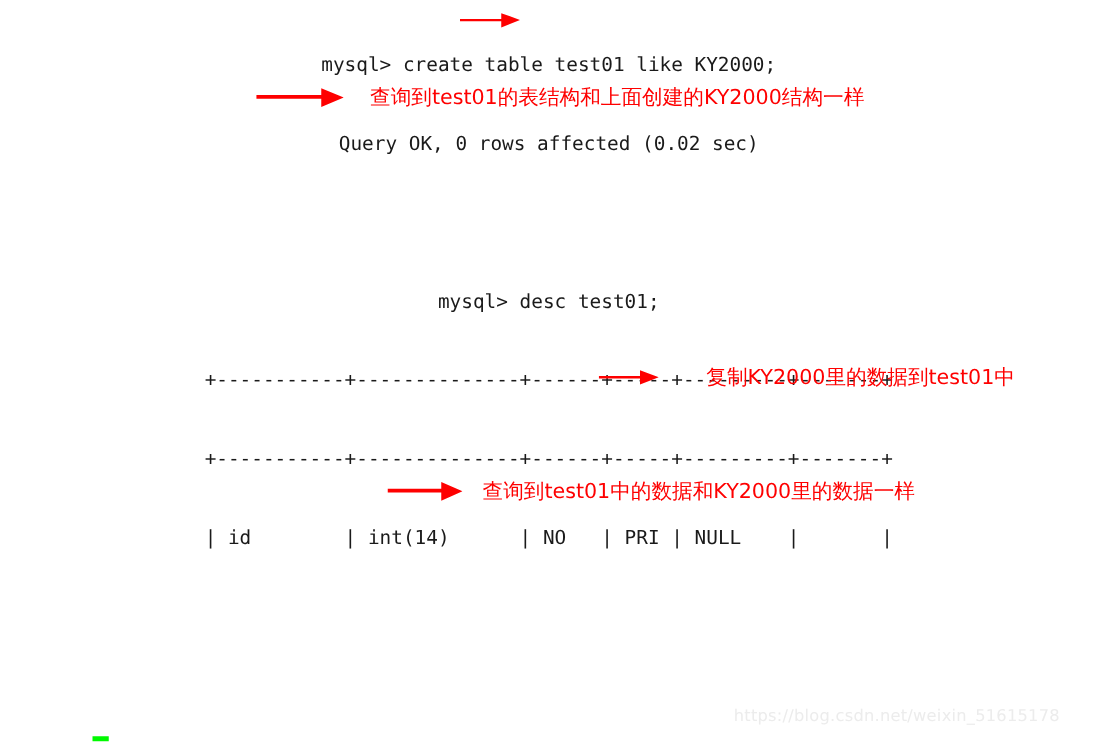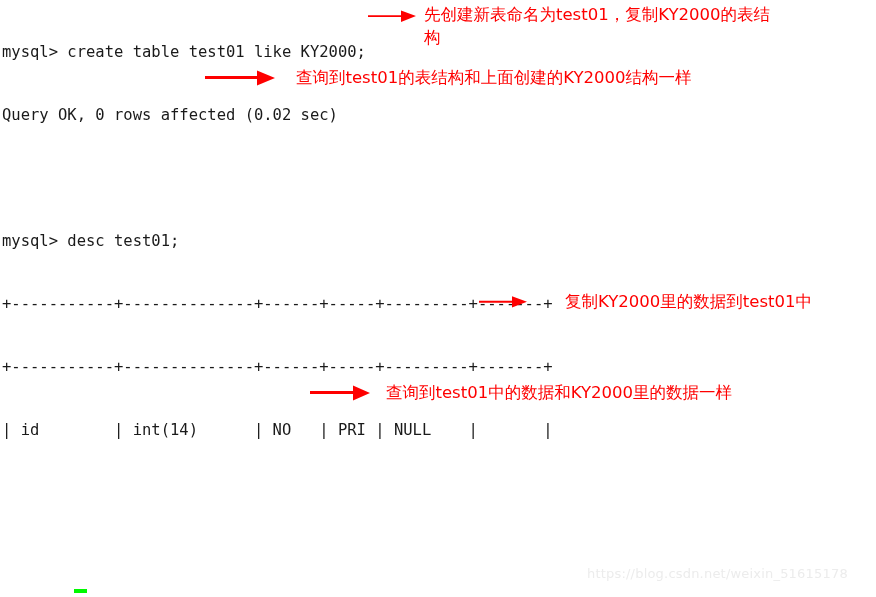--- a/index.html
+++ b/index.html
@@ -28,20 +28,21 @@
     line-height: 21px;
     letter-spacing: 0px;
     color: #1a1a1a;
     white-space: pre;
     font-weight: 400;
   }
   .console .ln {
     display: block;
     height: 21px;
     padding-left: 2px;
+    text-align: center;
   }
   
   .annot {
     position: absolute;
     font-family: "DejaVu Sans", "Liberation Sans", sans-serif;
     font-size: 16.5px;
     line-height: 23px;
     color: #fe0000;
     white-space: pre;
     font-weight: 400;
@@ -97,22 +98,20 @@
     
     
     
   </div>
 
   <div class="arrow" style="left:368px; top:8px; width:48px; height:16px;">
     <svg width="48" height="16" viewBox="0 0 48 16">
       <path d="M0 7.2 L33 7.2 L33 2.5 L48 8 L33 14 L33 9 L0 9 Z" fill="#fe0000"></path>
     </svg>
   </div>
-  <div class="annot" style="left:424px; top:3px; width:452px;">先创建新表命名为test01，复制KY2000的表结
-构</div>
 
   <div class="arrow" style="left:205px; top:69px; width:70px; height:18px;">
     <svg width="70" height="18" viewBox="0 0 70 18">
       <path d="M0 7 L52 7 L52 1.5 L70 9 L52 16.5 L52 10 L0 10 Z" fill="#fe0000"></path>
     </svg>
   </div>
   <div class="annot" style="left:296px; top:66px;text-align:right;">查询到test01的表结构和上面创建的KY2000结构一样</div>
 
   <div class="arrow" style="left:479px; top:294px; width:48px; height:16px;">
     <svg width="48" height="16" viewBox="0 0 48 16">

